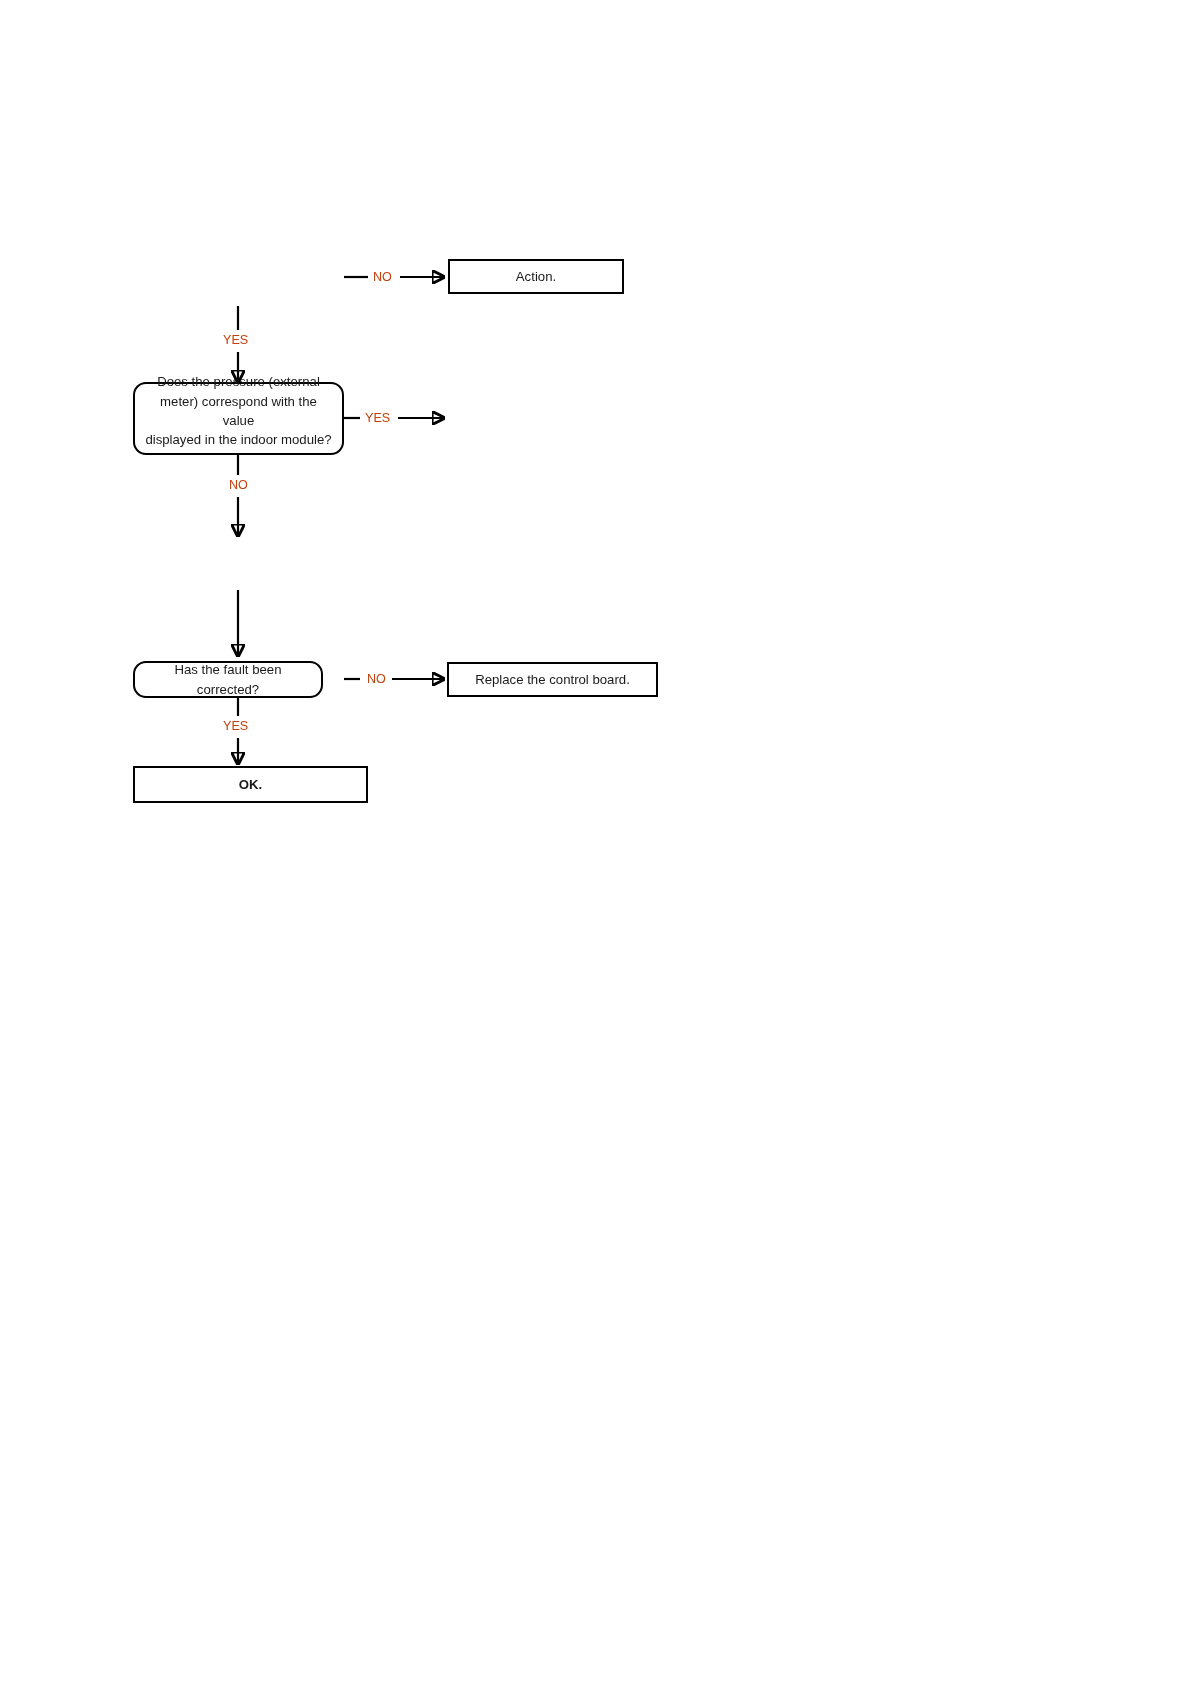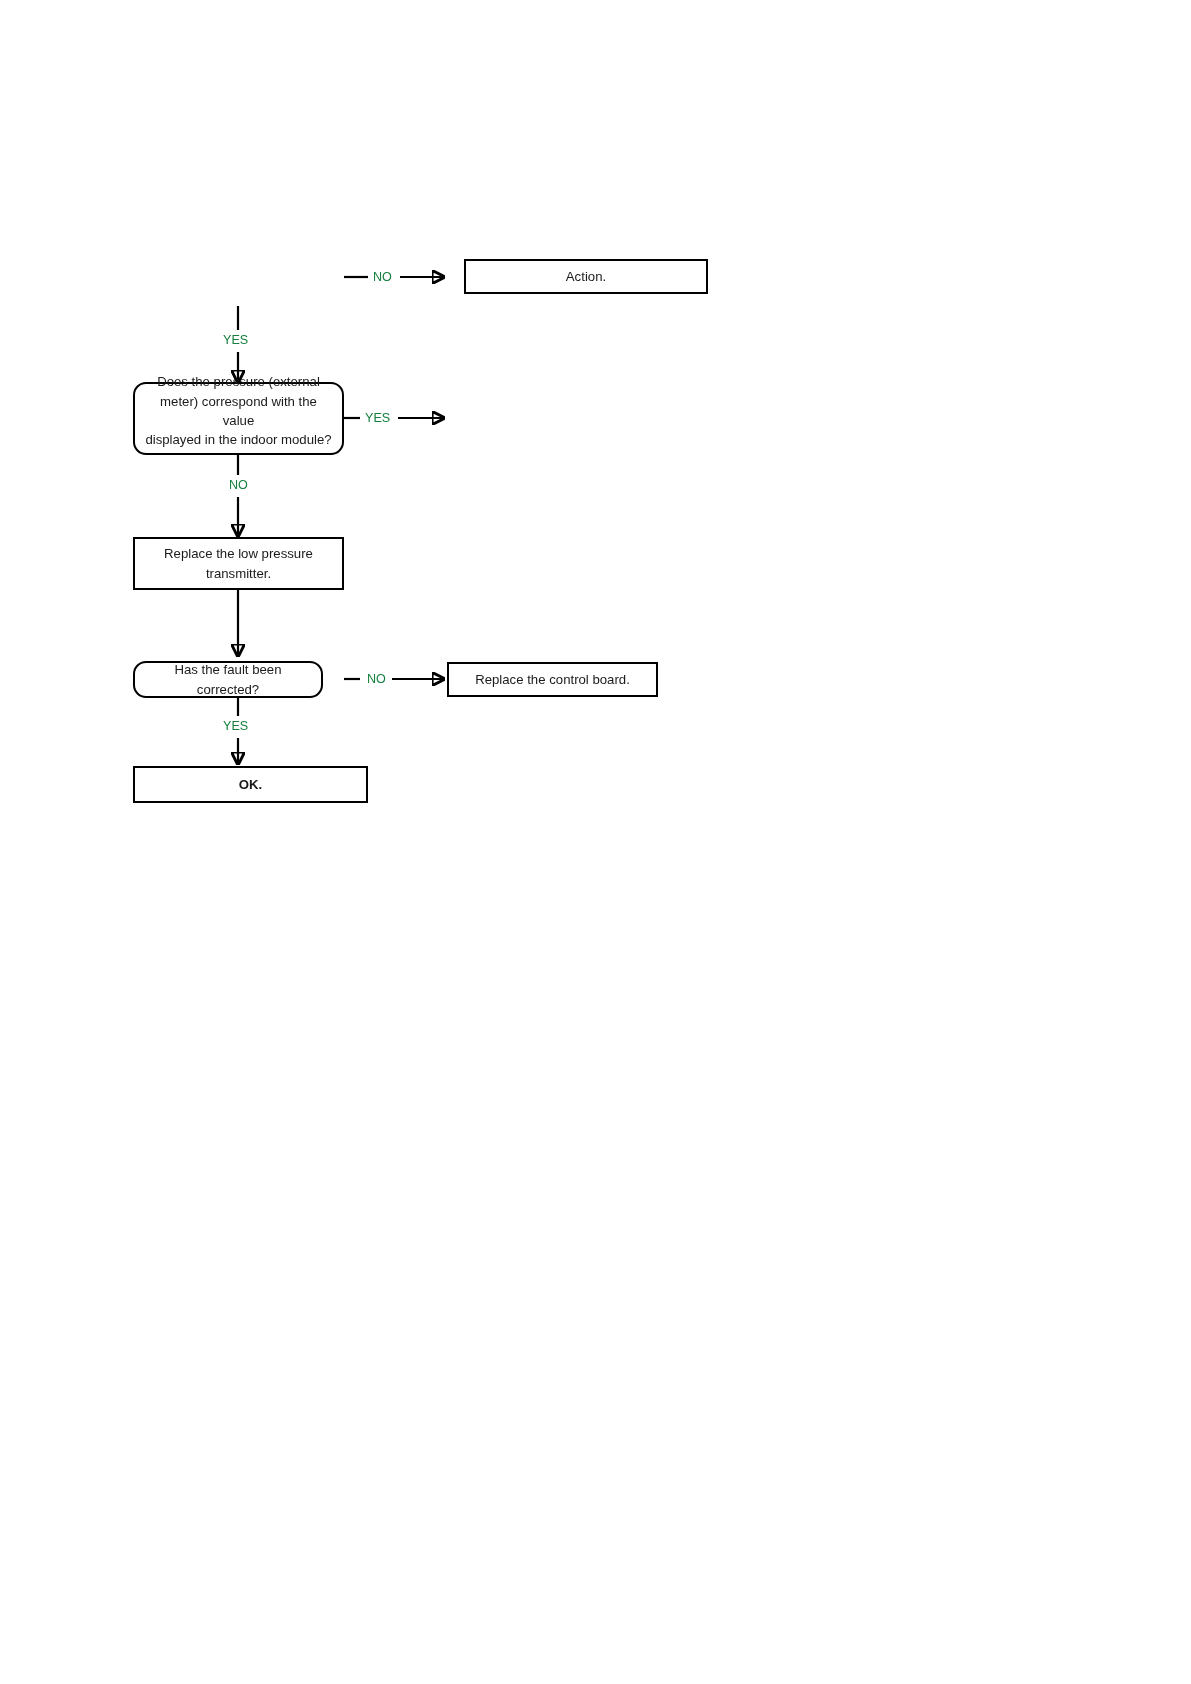--- a/index.html
+++ b/index.html
@@ -45,21 +45,21 @@
     border-radius: 0;
   }
   .node .node-text {
     display: block;
     white-space: pre-line;
   }
 
   .edge-label {
     position: absolute;
     font-size: 12.6px;
-    color: #15803d;
+    color: #c2410c;
     background: #ffffff;
     padding: 0 2px;
     white-space: nowrap;
     line-height: 1;
   }
 
   svg.connectors {
     position: absolute;
     left: 0;
     top: 0;
@@ -101,35 +101,31 @@
     <line x1="238" y1="590" x2="238" y2="656" marker-end="url(#arrow)"></line>
 
     <line x1="344" y1="679" x2="360" y2="679"></line>
     <line x1="392" y1="679" x2="444" y2="679" marker-end="url(#arrow)"></line>
 
     <line x1="238" y1="698" x2="238" y2="716"></line>
     <line x1="238" y1="738" x2="238" y2="764" marker-end="url(#arrow)"></line>
   </svg>
 
 
-  <div class="node process" style="left:464px; top:259px; width:244px; height:35px;">
+  <div class="node process" style="left:448px; top:259px; width:176px; height:35px;">
     <span class="node-text">Action.</span>
   </div>
 
   <div class="node decision" style="left:133px; top:382px; width:211px; height:73px;align-items:flex-end;">
     <span class="node-text">Does the pressure (external
 meter) correspond with the value
 displayed in the indoor module?</span>
   </div>
 
 
-  <div class="node process" style="left:133px; top:537px; width:211px; height:53px;">
-    <span class="node-text">Replace the low pressure
-transmitter.</span>
-  </div>
 
   <div class="node decision" style="left:133px; top:661px; width:190px; height:37px;">
     <span class="node-text">Has the fault been corrected?</span>
   </div>
 
   <div class="node process" style="left:447px; top:662px; width:211px; height:35px;align-items:center;">
     <span class="node-text">Replace the control board.</span>
   </div>
 
   <div class="node process" style="left:133px; top:766px; width:235px; height:37px;font-weight:bold;">

